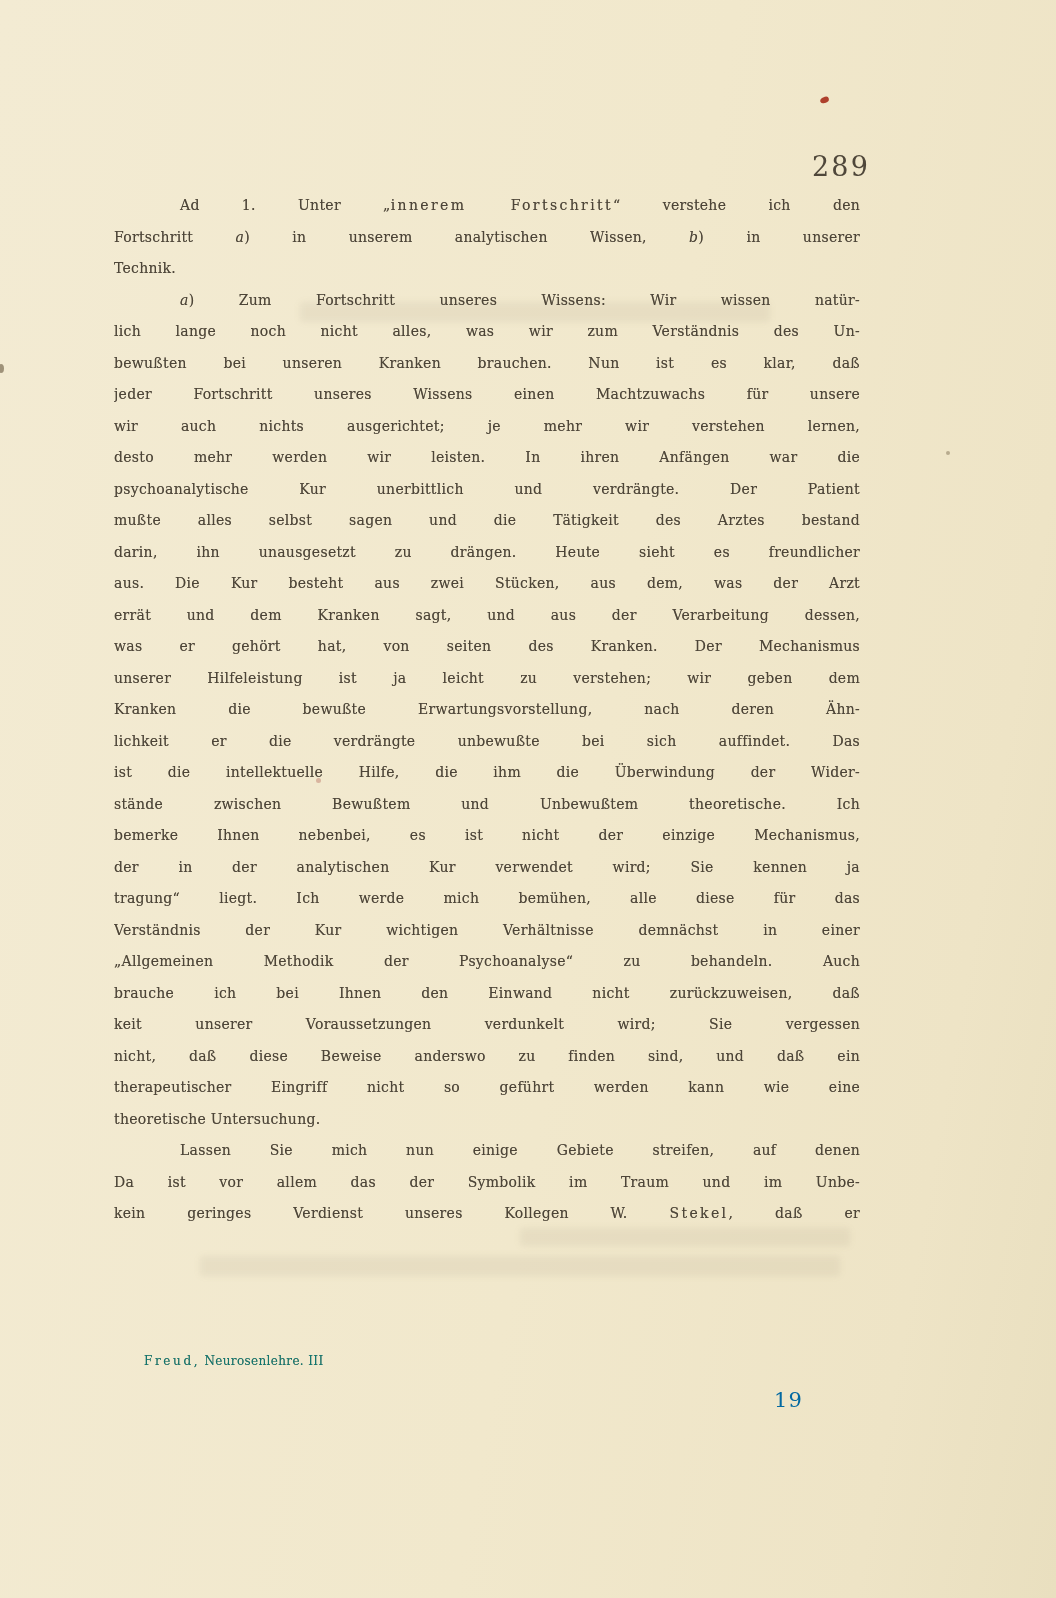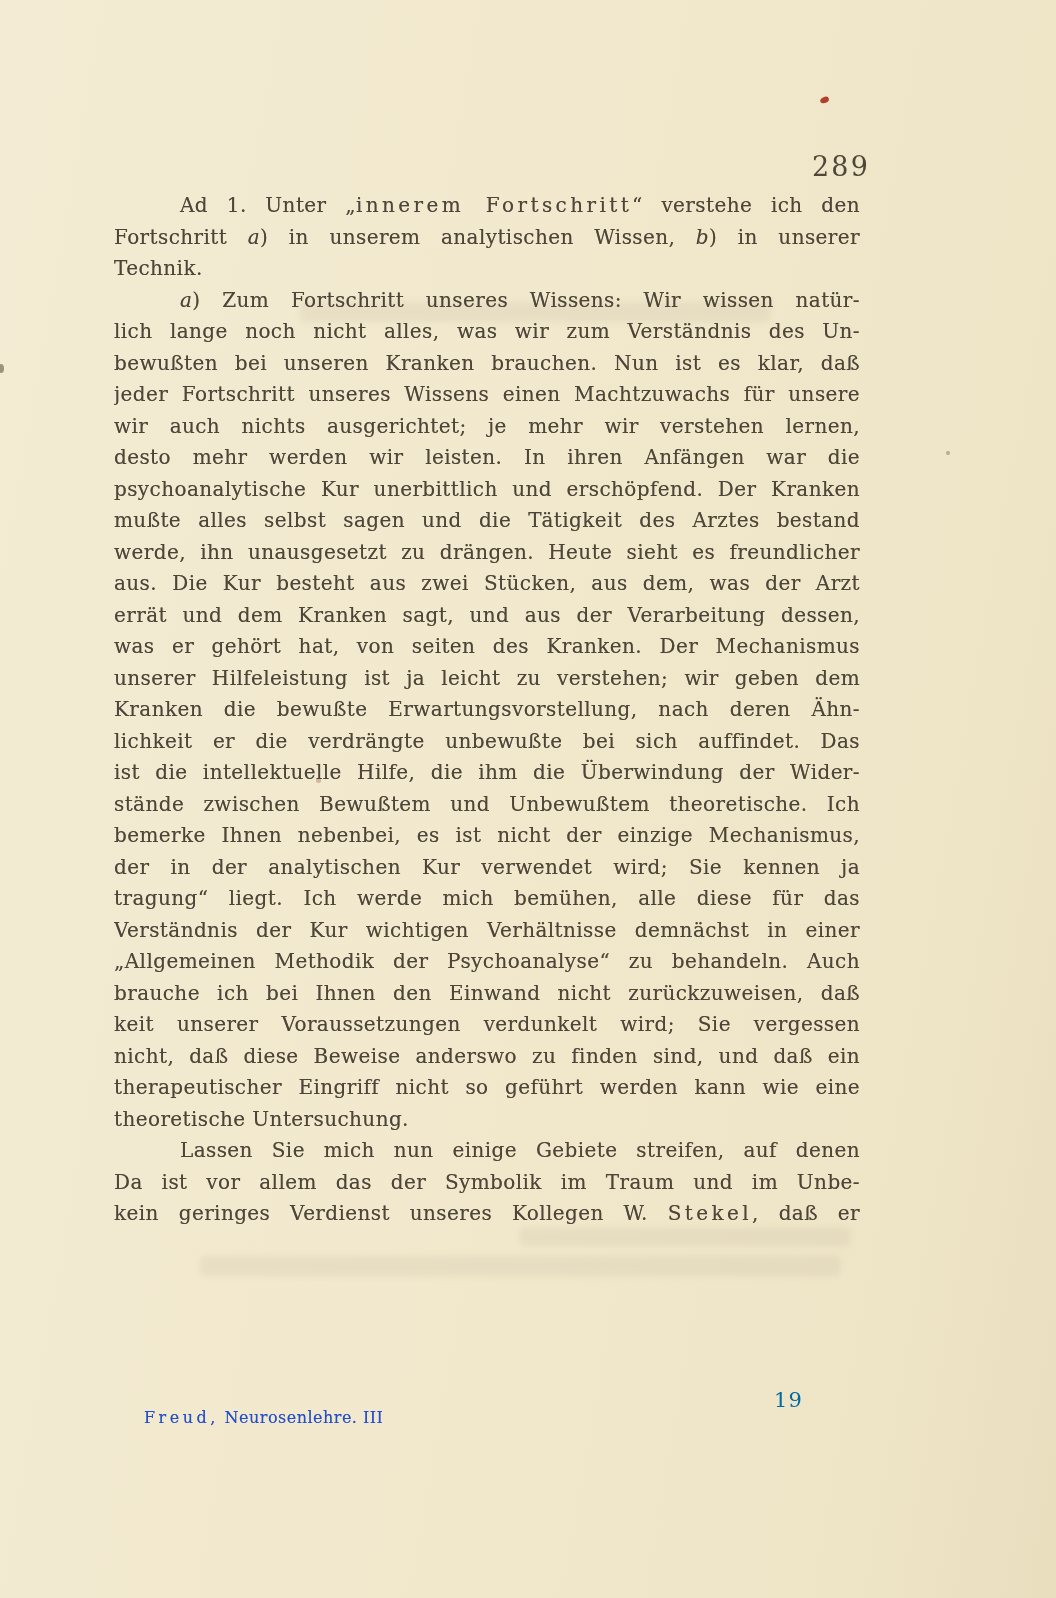--- a/index.html
+++ b/index.html
@@ -9,33 +9,33 @@
     font-family:"DejaVu Serif","Liberation Serif",serif;
     color:#4d4538;
   }
   .page{position:absolute;inset:0;}
   .page-number{
     position:absolute;top:131px;right:186px;
     font-size:27px;letter-spacing:0.08em;color:#4f473a;margin-top:20px;
   }
   .text-block{position:absolute;left:114px;top:190px;width:746px;}
   .text-block .line{
-    font-size:20px;line-height:31.5px;height:31.5px;
+    font-size:14px;line-height:31.5px;height:31.5px;
     text-align:justify;text-align-last:justify;
     letter-spacing:0.02em;white-space:normal;overflow:hidden;
     text-shadow:0 0 0.5px rgba(77,69,56,0.55);
   }
   .text-block .line.indent{text-indent:66px;}
   .text-block .line.endline{text-align-last:left;}
   .seg-n{}
   .seg-g{letter-spacing:0.17em;}
   .seg-i{font-style:italic;}
   .footer{
-    position:absolute;left:144px;top:1408px;
-    font-size:16px;color:#1d4ed8;letter-spacing:0.03em;
+    position:absolute;left:144px;top:1354px;
+    font-size:12px;color:#0f766e;letter-spacing:0.03em;
     text-shadow:0 0 0.5px rgba(77,69,56,0.5);
   }
   .footer .author{letter-spacing:0.22em;}
   .signature{
     position:absolute;left:774px;top:1388px;
     font-size:21px;color:#0369a1;letter-spacing:0.05em;
   }
   .red-ink-dot{
     position:absolute;left:820px;top:97px;width:9px;height:6px;
     background:#a8321e;border-radius:60% 40% 55% 45%;
@@ -71,23 +71,23 @@
         <div class="line"><span class="seg-n">Fortschritt </span><span class="seg-i">a</span><span class="seg-n">) in unserem analytischen Wissen, </span><span class="seg-i">b</span><span class="seg-n">) in unserer</span></div>
         <div class="line endline"><span class="seg-n">Technik.</span></div>
       </div>
       <div>
         <div class="line indent"><span class="seg-i">a</span><span class="seg-n">) Zum Fortschritt unseres Wissens: Wir wissen natür-</span></div>
         <div class="line"><span class="seg-n">lich lange noch nicht alles, was wir zum Verständnis des Un-</span></div>
         <div class="line"><span class="seg-n">bewußten bei unseren Kranken brauchen. Nun ist es klar, daß</span></div>
         <div class="line"><span class="seg-n">jeder Fortschritt unseres Wissens einen Machtzuwachs für unsere</span></div>
         <div class="line"><span class="seg-n">wir auch nichts ausgerichtet; je mehr wir verstehen lernen,</span></div>
         <div class="line"><span class="seg-n">desto mehr werden wir leisten. In ihren Anfängen war die</span></div>
-        <div class="line"><span class="seg-n">psychoanalytische Kur unerbittlich und erschöpfend. Der Kranken</span></div>
+        <div class="line"><span class="seg-n">psychoanalytische Kur unerbittlich und verdrängte. Der Patient</span></div>
         <div class="line"><span class="seg-n">mußte alles selbst sagen und die Tätigkeit des Arztes bestand</span></div>
-        <div class="line"><span class="seg-n">werde, ihn unausgesetzt zu drängen. Heute sieht es freundlicher</span></div>
+        <div class="line"><span class="seg-n">darin, ihn unausgesetzt zu drängen. Heute sieht es freundlicher</span></div>
         <div class="line"><span class="seg-n">aus. Die Kur besteht aus zwei Stücken, aus dem, was der Arzt</span></div>
         <div class="line"><span class="seg-n">errät und dem Kranken sagt, und aus der Verarbeitung dessen,</span></div>
         <div class="line"><span class="seg-n">was er gehört hat, von seiten des Kranken. Der Mechanismus</span></div>
         <div class="line"><span class="seg-n">unserer Hilfeleistung ist ja leicht zu verstehen; wir geben dem</span></div>
         <div class="line"><span class="seg-n">Kranken die bewußte Erwartungsvorstellung, nach deren Ähn-</span></div>
         <div class="line"><span class="seg-n">lichkeit er die verdrängte unbewußte bei sich auffindet. Das</span></div>
         <div class="line"><span class="seg-n">ist die intellektuelle Hilfe, die ihm die Überwindung der Wider-</span></div>
         <div class="line"><span class="seg-n">stände zwischen Bewußtem und Unbewußtem theoretische. Ich</span></div>
         <div class="line"><span class="seg-n">bemerke Ihnen nebenbei, es ist nicht der einzige Mechanismus,</span></div>
         <div class="line"><span class="seg-n">der in der analytischen Kur verwendet wird; Sie kennen ja</span></div>

